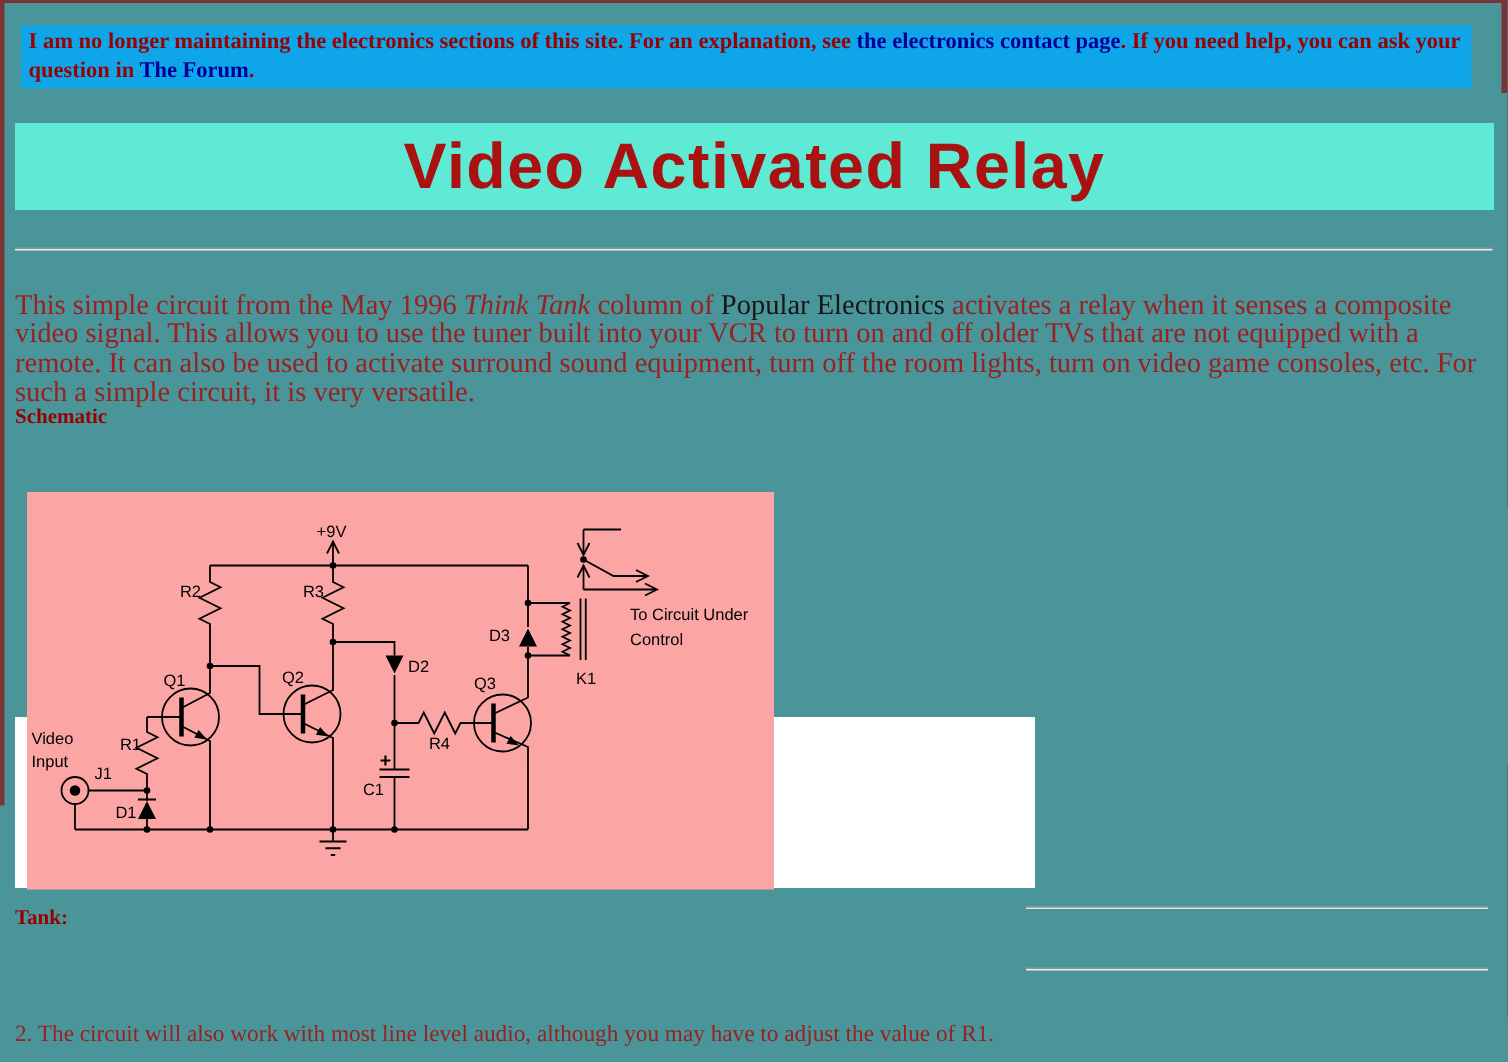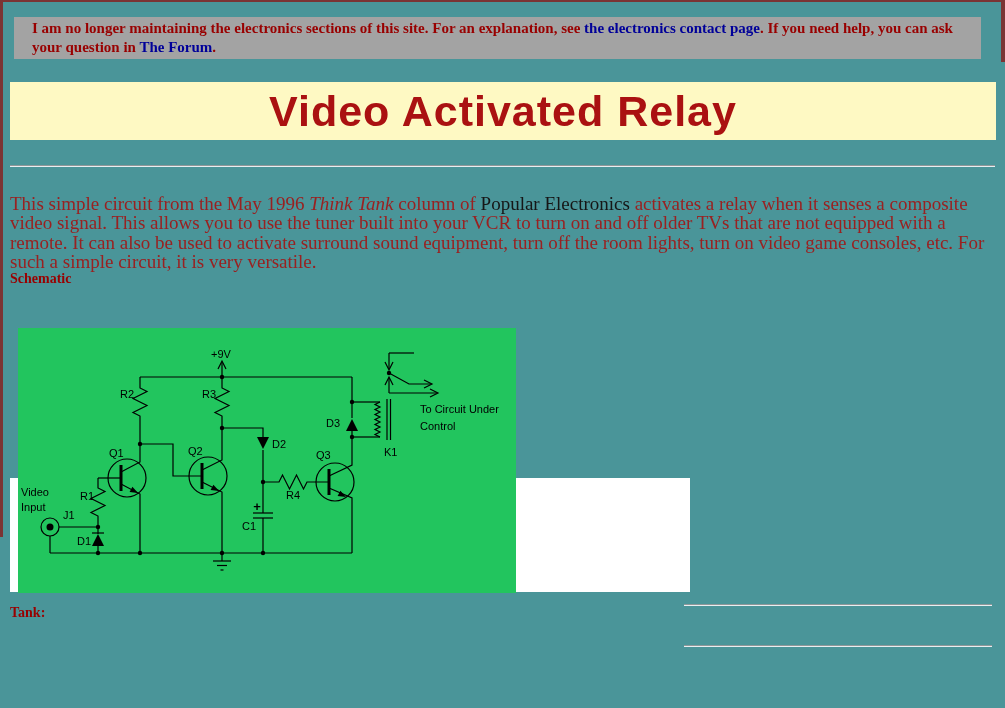--- a/index.html
+++ b/index.html
@@ -6,28 +6,28 @@
   body{font-family:"Liberation Serif", serif; background:#2e2e2e;}
   #page{position:relative; width:1005px; height:708px; background:#4a9599; overflow:hidden;}
 
   
   .frame-top{position:absolute; left:0; top:0; width:1005px; height:2px; background:#7b3434;}
   .frame-left{position:absolute; left:0; top:0; width:3px; height:537px; background:#7b3434;}
   .frame-right{position:absolute; left:1001px; top:0; width:4px; height:62px; background:#7b3434;}
 
   
   .banner{position:absolute; left:14px; top:17px; width:967px; height:42px;
-          background:#a3a3a3; color:#990000; font-weight:bold; font-size:15px;
-          line-height:19px; padding:2px 18px; box-sizing:border-box;
+          background:#0ea5e9; color:#990000; font-weight:bold; font-size:15px;
+          line-height:19px; padding:2px 5px; box-sizing:border-box;
           font-family:"Liberation Serif", serif;}
   .banner .link{color:#000099; cursor:pointer;}
 
   
   .titlebar{position:absolute; left:10px; top:82px; width:986px; height:58px;
-            background:#fef9c3; display:flex; align-items:center; justify-content:center;}
+            background:#5eead4; display:flex; align-items:center; justify-content:center;}
   .titlebar h1{margin:0; color:#aa1111; font-family:"Liberation Sans", sans-serif;
                font-weight:bold; font-size:43px; letter-spacing:1px; white-space:nowrap;}
 
   .hrule{position:absolute; height:1px; background:#8f9799; box-shadow:0 1px 0 #e8eef0;}
   .hr-title{left:10px; top:165px; width:985px;}
   .hr-right-1{left:684px; top:604px; width:308px;}
   .hr-right-2{left:684px; top:645px; width:308px;}
 
   
   .intro{position:absolute; left:10px; top:194px; width:987px; color:#992121;
@@ -35,21 +35,21 @@
   .i-italic{font-style:italic;}
   .i-black{color:#161616;}
 
   .subhead{position:absolute; color:#990000; font-weight:bold; font-size:14px;
            font-family:"Liberation Serif", serif;}
   .head-schematic{left:10px; top:271px;}
   .head-notes{left:10px; top:605px;}
 
   
   .schem-ext{position:absolute; left:10px; top:478px; width:680px; height:114px; background:#ffffff;}
-  .schem-main{position:absolute; left:18px; top:328px; width:498px; height:265px; background:#22c55e;}
+  .schem-main{position:absolute; left:18px; top:328px; width:498px; height:265px; background:#fca5a5;}
   .schem-main svg{display:block;}
   .slabel{font-family:"Liberation Sans", sans-serif; font-size:11px; fill:#000;}
 
   .note-item{position:absolute; left:10px; width:680px; color:#992121; font-size:15.5px;
              font-family:"Liberation Serif", serif;}
   .note-1{top:643px;}
   .note-2{top:681px;}
 </style>
 </head>
 <body>
@@ -196,14 +196,15 @@
         <text x="402" y="85">To Circuit Under</text>
         <text x="402" y="102">Control</text>
       </g>
     </svg>
   </div>
 
   <div class="hrule hr-right-1"></div>
   <div class="hrule hr-right-2"></div>
 
   <div class="subhead head-notes">Tank:</div>
+  <div class="note-item note-2">2. The circuit will also work with most line level audio, although you may have to adjust the value of R1.</div>
 
 </div>
 
 </body></html>

